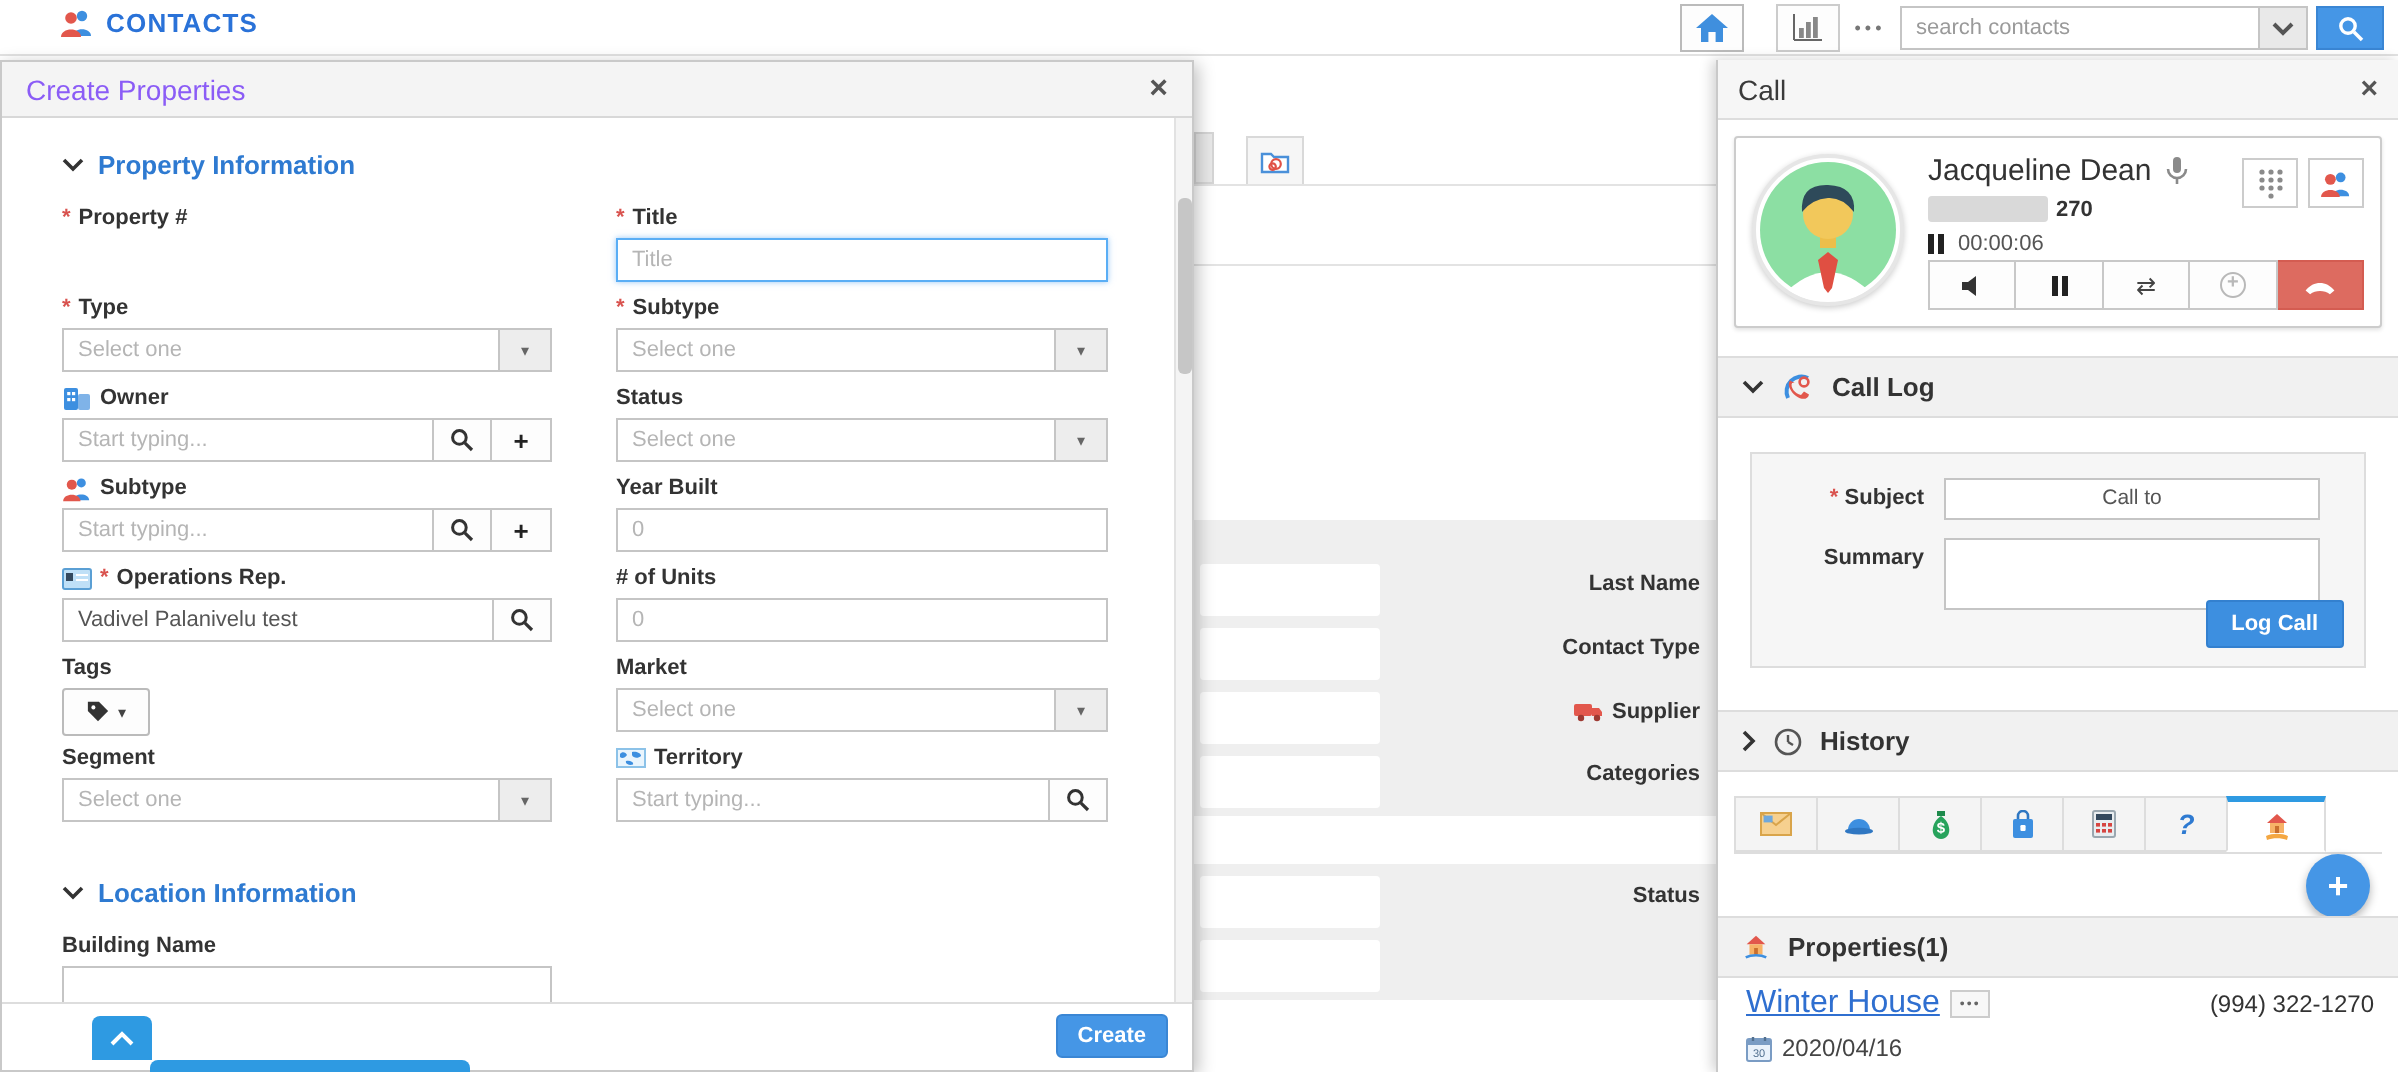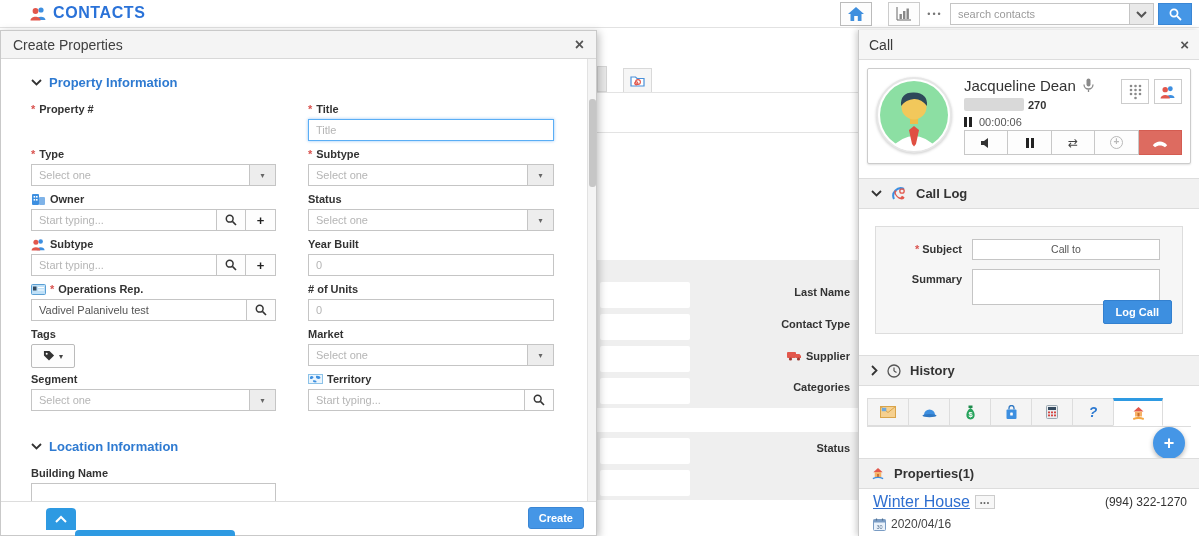--- a/index.html
+++ b/index.html
@@ -2,21 +2,21 @@
 <html><head>
 <meta charset="utf-8">
 <style>
   * { margin:0; padding:0; box-sizing:border-box; }
   html,body { font-family:"Liberation Sans","DejaVu Sans",sans-serif; background:#fff; }
   #stage { position:relative; width:1199px; height:536px; overflow:hidden; background:#fff; }
 
   
   .topbar { position:absolute; left:0; top:0; width:1199px; height:28px; background:#fff; border-bottom:1px solid #e2e2e2; }
   .logo { position:absolute; left:30px; top:4px; display:flex; align-items:center; gap:6px; }
-  .logo-text { color:#2a72d8; font-weight:bold; font-size:16px; letter-spacing:.6px; }
+  .logo-text { color:#2a72d8; font-weight:bold; font-size:13px; letter-spacing:.6px; }
   .top-right { position:absolute; right:7px; top:2px; display:flex; align-items:center; height:24px; }
   .tb-btn { width:32px; height:24px; border:1px solid #ccc; background:#fdfdfd; display:flex; align-items:center; justify-content:center; cursor:pointer; }
   .tb-btn.home { border-color:#bbb; }
   .tb-dots { width:30px; text-align:center; color:#777; font-size:9px; letter-spacing:2px; cursor:pointer; }
   .tb-search { width:180px; height:22px; border:1px solid #c5c5c5; font-size:11px; padding:0 7px; color:#444; outline:none; }
   .tb-search::placeholder { color:#9a9a9a; }
   .tb-caret { width:24px; height:22px; background:#e9e9e9; border:1px solid #c5c5c5; border-left:none; display:flex; align-items:center; justify-content:center; cursor:pointer; }
   .tb-go { width:34px; height:22px; margin-left:4px; background:#4596e6; border:1px solid #3a86d4; display:flex; align-items:center; justify-content:center; cursor:pointer; }
 
   
@@ -26,21 +26,21 @@
   .bg-line1 { position:absolute; left:0; top:64px; width:261px; border-top:1px solid #e3e3e3; }
   .bg-line2 { position:absolute; left:0; top:104px; width:261px; border-top:1px solid #e3e3e3; }
   .bg-panel { position:absolute; left:0; top:232px; width:261px; height:240px; background:#efefef; }
   .bg-box { position:absolute; left:3px; width:90px; height:26px; background:#fff; border-radius:2px; }
   .bg-band { position:absolute; left:0; width:261px; height:24px; background:#fff; }
   .bg-lbl { position:absolute; right:8px; font-size:11px; font-weight:bold; color:#333; white-space:nowrap; display:flex; align-items:center; gap:4px; }
 
   
   .modal { position:absolute; left:0; top:30px; width:597px; height:506px; background:#fff; border:1px solid #c9c9c9; box-shadow:2px 2px 8px rgba(0,0,0,.25); }
   .modal-hdr { position:absolute; left:0; top:0; right:0; height:28px; background:#f4f4f4; border-bottom:1px solid #d8d8d8; display:flex; align-items:center; padding:0 12px; }
-  .modal-title { font-size:14px; color:#404040; }
+  .modal-title { font-size:14px; color:#8b5cf6; }
   .modal-close { margin-left:auto; font-size:16px; color:#555; font-weight:bold; cursor:pointer; line-height:1; }
   .modal-body { position:absolute; left:0; top:28px; right:9px; bottom:34px; overflow:hidden; padding:12px 0 0 30px; }
   .mscroll { position:absolute; right:0; top:28px; bottom:34px; width:9px; background:#f4f4f4; border-left:1px solid #e2e2e2; }
   .mthumb { position:absolute; left:1px; top:40px; width:7px; height:88px; background:#c6c6c6; border-radius:3px; }
   .sec-hdr { display:flex; align-items:center; gap:7px; margin:4px 0 12px 0; }
   .sec-title { color:#2e7ad1; font-size:13px; font-weight:bold; }
   .cols { display:flex; gap:32px; }
   .col { width:245px; }
   .col.r { width:246px; }
   .fld { height:45px; margin-bottom:0; }

